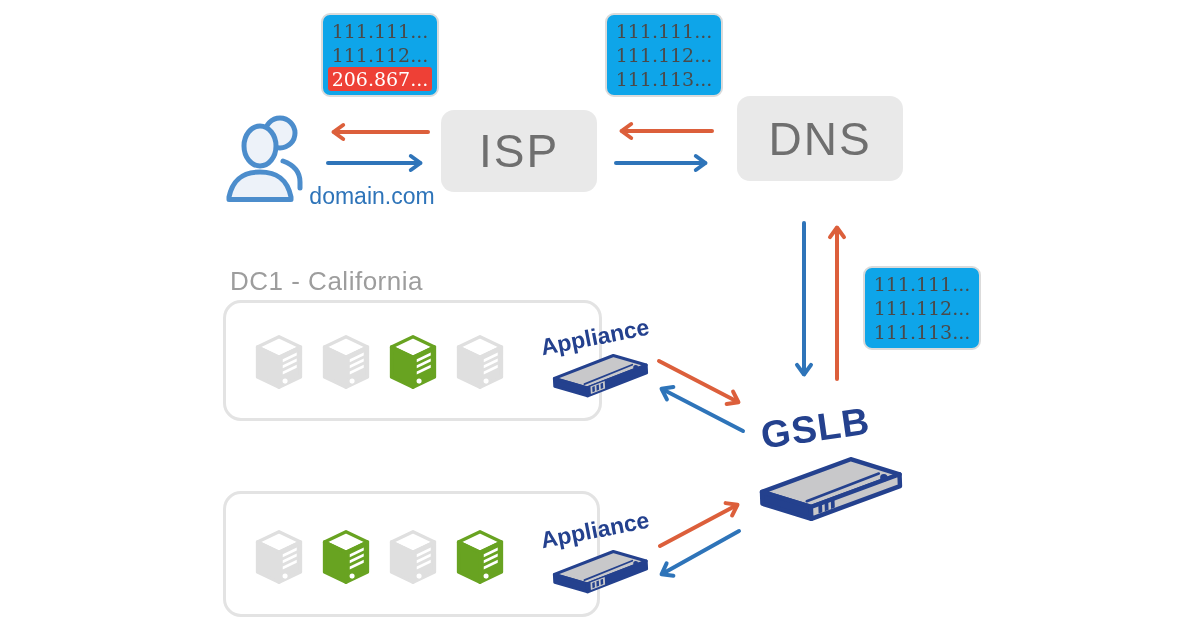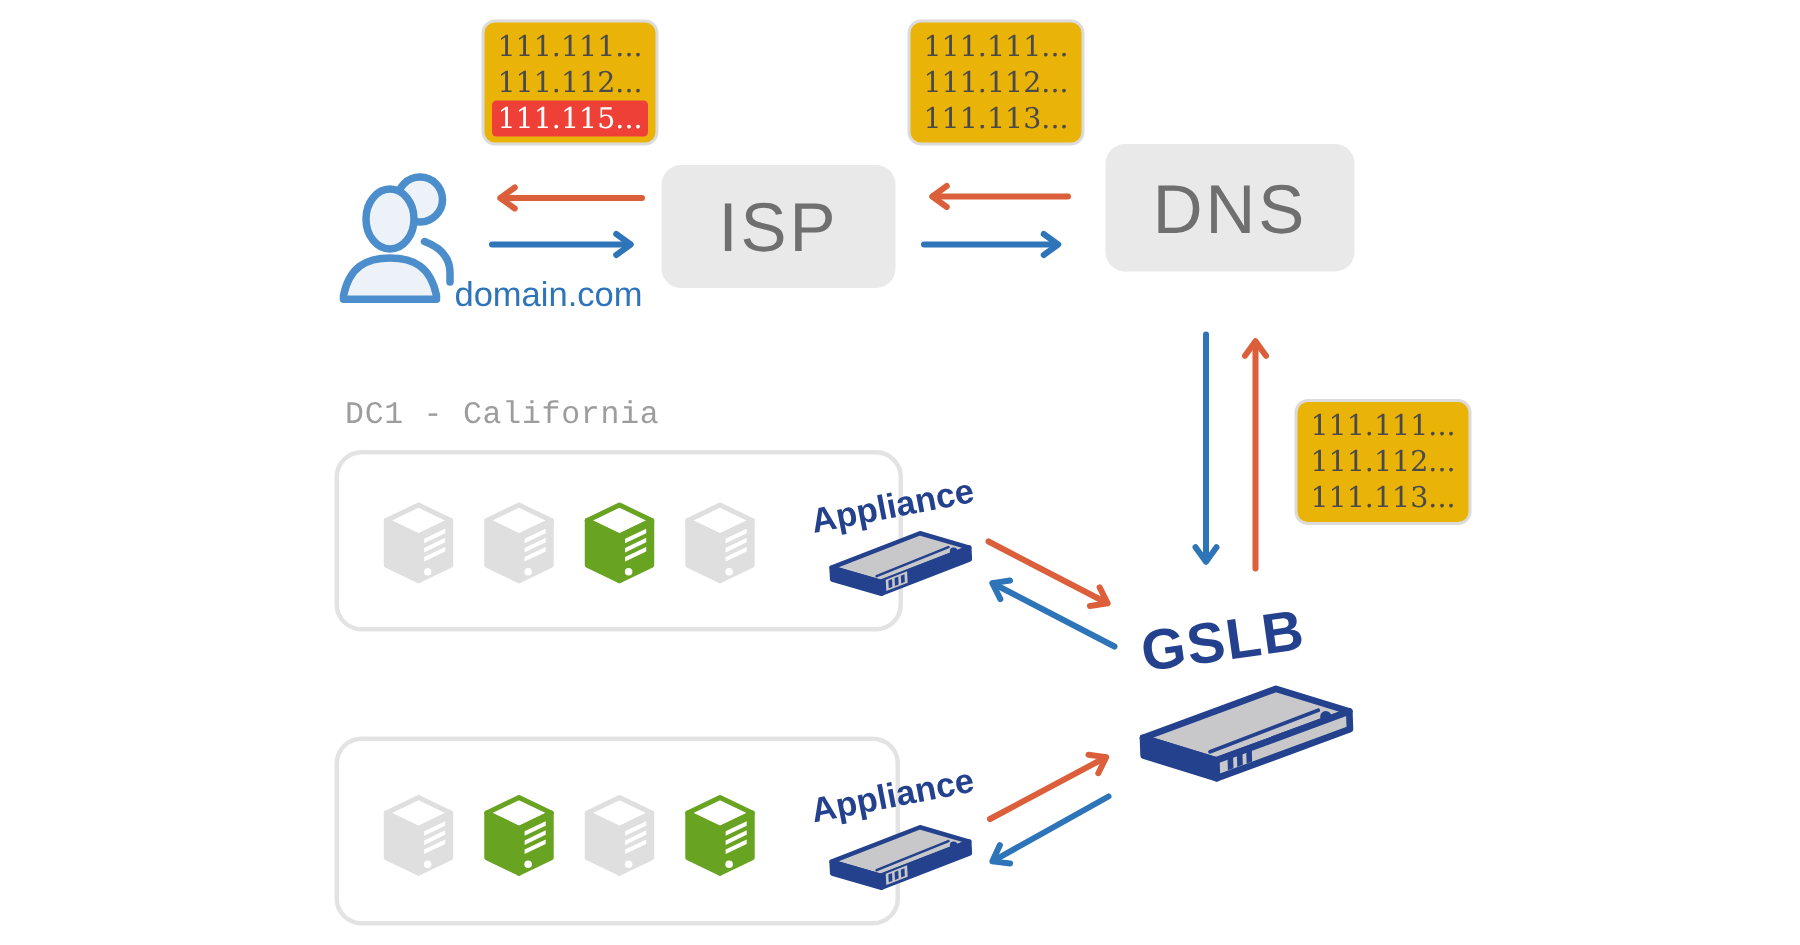--- a/index.html
+++ b/index.html
@@ -10,21 +10,21 @@
   .abs { position:absolute; }
 
   
   #arrow-layer { position:absolute; left:0; top:0; width:1200px; height:630px; }
   #arrow-layer line { stroke-width:4; stroke-linecap:round; }
   .o-line { stroke: var(--response_orange, #DC5F3B); }
   .b-line { stroke: var(--request_blue, #2E74B9); }
 
   
   .ip-box {
-    position:absolute; background:#eab308;
+    position:absolute; background:#0ea5e9;
     border:2px solid #DBDBDB; border-radius:9px;
     font-family:"DejaVu Serif", serif; font-size:19px;
     color: var(--ip_text_gray, #4A4A4A);
     text-align:center; line-height:24px; padding:4px 0;
   }
   .ip-line { padding:0 6px; }
   .ip-line.highlight {
     background: var(--failed_ip_red, #EE4036);
     color:#fff; margin:0 5px; padding:0 1px; border-radius:3px;
   }
@@ -35,28 +35,28 @@
     border-radius:13px; color: var(--node_text_gray, #6F6F6F);
     font-weight:300; letter-spacing:2px; text-align:center;
     display:flex; align-items:center; justify-content:center;
   }
   #isp-box { left:441px; top:110px; width:156px; height:82px; font-size:46px; }
   #dns-box { left:737px; top:96px; width:166px; height:85px; font-size:46px; }
 
   
   #users-icon { left:224px; top:110px; width:88px; height:92px; }
   #domain-label {
-    left:303px; top:183px; width:138px; 
+    left:303px; top:183px; width:138px; text-align:center;
     font-size:23px; color: var(--request_blue, #2E74B9);
   }
 
   
   .dc-label {
-    position:absolute; font-size:21px; font-weight:300;
-    color: var(--dc_label_gray, #9D9D9D); letter-spacing:0.5px;font-family:Liberation Mono, monospace;
+    position:absolute; font-size:26px; font-weight:300;
+    color: var(--dc_label_gray, #9D9D9D); letter-spacing:0.5px;
   }
   .dc-frame {
     position:absolute; border:3px solid var(--dc_border_gray, #E3E3E3);
     border-radius:18px; background:#fff;
   }
   #dc1-label { left:230px; top:266px; }
   #dc1-frame { left:223px; top:300px; width:373px; height:115px; }
   #dc1-servers { left:252px; top:332px; }
   #dc2-label { left:230px; top:463px; }
   #dc2-frame { left:223px; top:491px; width:371px; height:120px; }
@@ -134,21 +134,21 @@
     <circle class="u-stroke" cx="56" cy="23" r="15"></circle>
     <path class="u-open" d="M 59,51 C 70,55 76,62 76,72 L 76,78"></path>
     <path class="u-stroke" d="M 5,87 C 9,68 20,62 36,62 C 52,62 63,68 67,87 L 67,89.5 L 5,89.5 Z"></path>
     <ellipse class="u-stroke" cx="36" cy="36" rx="16" ry="20"></ellipse>
   </svg>
   <div class="abs" id="domain-label">domain.com</div>
 
   <div class="ip-box" style="left:321px; top:13px; width:114px;">
       <div class="ip-line">111.111...</div>
       <div class="ip-line">111.112...</div>
-      <div class="ip-line highlight">111.115...</div>
+      <div class="ip-line highlight">206.867...</div>
     </div>
   <div class="ip-box" style="left:605px; top:13px; width:114px;">
       <div class="ip-line">111.111...</div>
       <div class="ip-line">111.112...</div>
       <div class="ip-line">111.113...</div>
     </div>
   <div class="ip-box" style="left:863px; top:266px; width:114px;">
       <div class="ip-line">111.111...</div>
       <div class="ip-line">111.112...</div>
       <div class="ip-line">111.113...</div>

